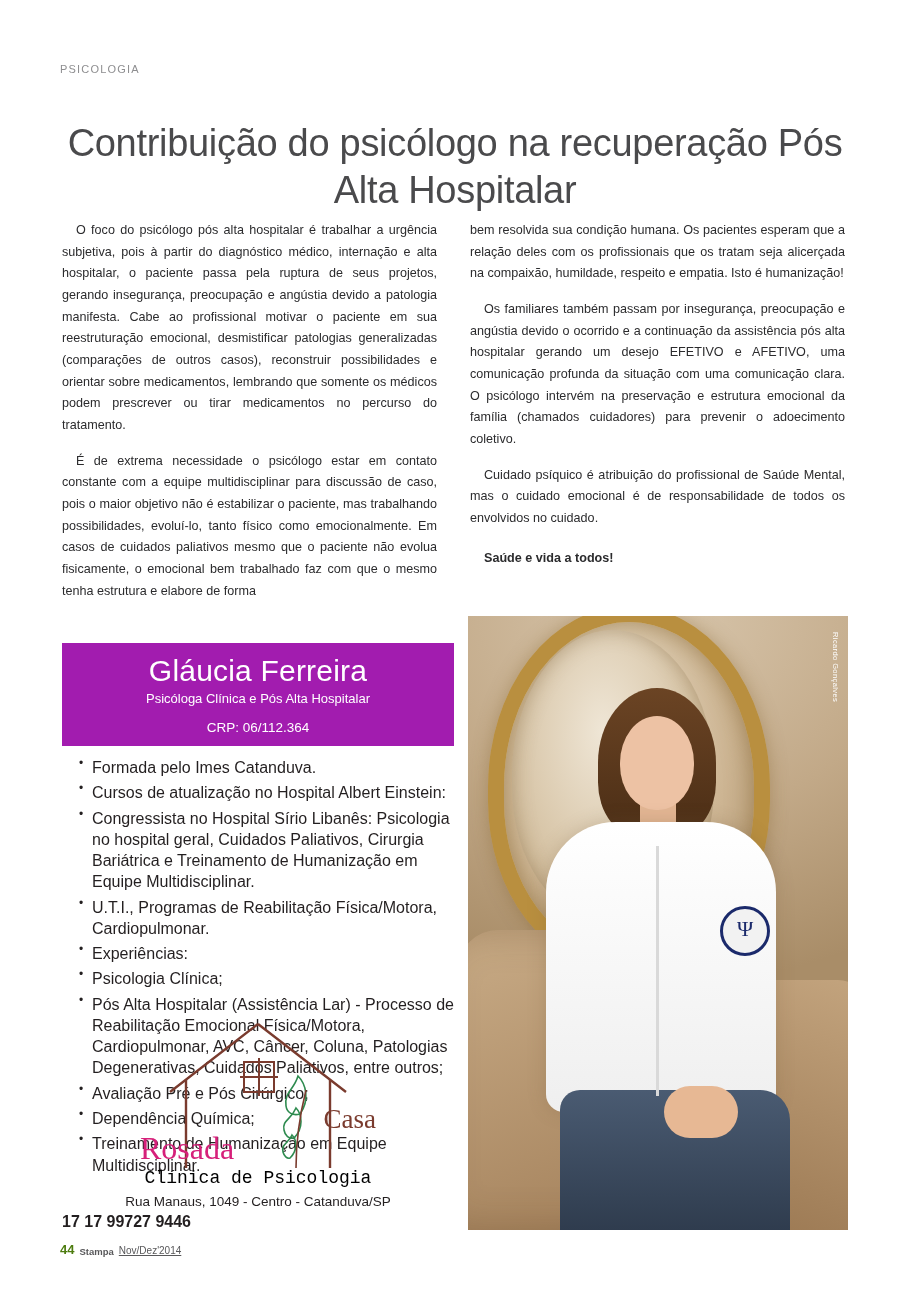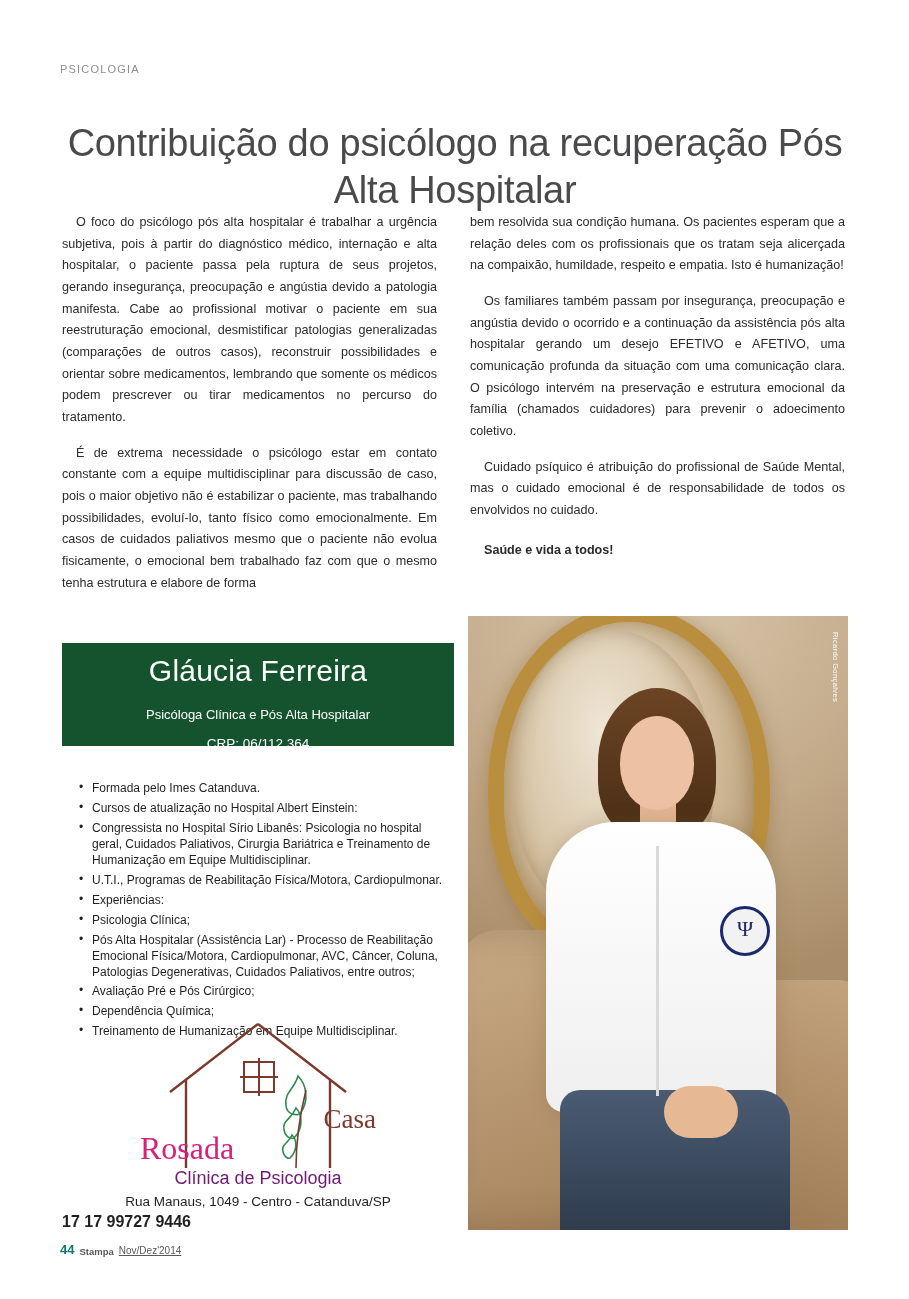--- a/index.html
+++ b/index.html
@@ -48,68 +48,67 @@
     position: absolute;
     top: 212px;
     width: 375px;
     font-size: 12.6px;
     line-height: 1.72;
     text-align: justify;
     color: #2b2b2d;
   }
   .col.left { left: 62px; }
   .col.right { left: 470px; }
-  .col p { margin: 0 0 14px 0; }
+  .col p { margin: 8px 0 14px 0; }
   .col p.indent { text-indent: 14px; }
   .col p.bold {
     font-weight: bold;
     text-indent: 14px;
     margin-top: 18px;
   }
 
   
   .namebar {
     position: absolute;
     left: 62px;
     top: 643px;
     width: 392px;
     height: 103px;
-    background: #14532d;
+    background: #a21caf;
     color: #ffffff;
     text-align: center;
     box-sizing: border-box;
     padding-top: 10px;
   }
   .namebar .nm {
     font-size: 30px;
     font-weight: 300;
     line-height: 1.2;
     letter-spacing: 0.2px;
   }
   .namebar .rolе,
   .namebar .role {
     font-size: 13px;
     font-weight: 300;
-    margin-top: 18px;
+    margin-top: 2px;
   }
   .namebar .crp {
     font-size: 13.5px;
     font-weight: 400;
     margin-top: 14px;
   }
 
   
   .bullets {
     position: absolute;
     left: 76px;
     top: 757px;
     width: 378px;
-    font-size: 12px;
+    font-size: 16px;
     line-height: 1.33;
-    margin-top: 24px;
   }
   .bullets ul {
     margin: 0;
     padding: 0 0 0 14px;
     list-style: none;
   }
   .bullets li {
     position: relative;
     margin-bottom: 4px;
     padding-left: 2px;
@@ -151,23 +150,23 @@
     font-family: "Liberation Serif", serif;
     font-size: 32px;
     color: #d6207a;
   }
   .logo .clinica {
     position: absolute;
     left: 0;
     top: 150px;
     width: 236px;
     text-align: center;
-    font-family: Liberation Sans, sans-serif;
+    font-family: Liberation Mono, monospace;
     font-size: 18px;
-    color: #701a75;
+    color: #000000;
   }
 
   .addr {
     position: absolute;
     left: 62px;
     top: 1194px;
     width: 392px;
     text-align: center;
     font-size: 13.5px;
     color: #231f20;
@@ -351,21 +350,21 @@
     position: absolute;
     left: 60px;
     top: 1243px;
     display: flex;
     align-items: flex-end;
     gap: 5px;
   }
   .footer .pg {
     font-size: 13px;
     font-weight: bold;
-    color: #0f766e;
+    color: #4d7c0f;
     line-height: 1;
   }
   .footer .mag {
     font-size: 9.5px;
     font-weight: bold;
     color: #58585a;
     line-height: 1;
   }
   .footer .iss {
     font-size: 10px;

